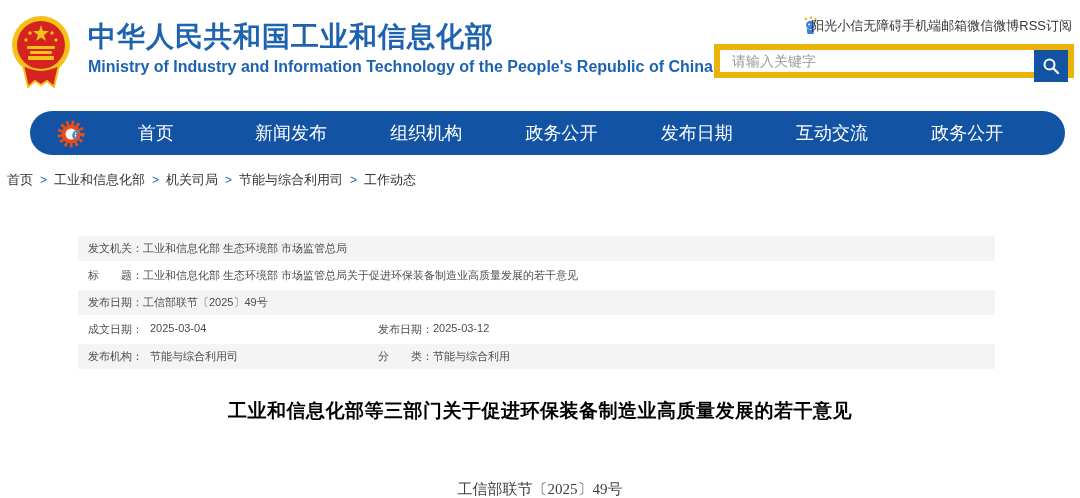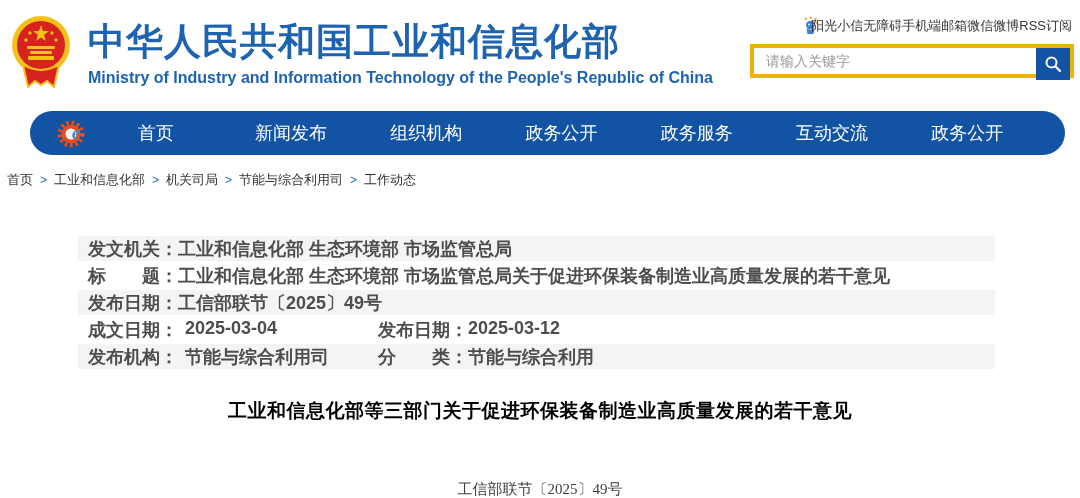--- a/index.html
+++ b/index.html
@@ -3,30 +3,30 @@
 <meta charset="utf-8">
 <style>
   * { box-sizing: border-box; margin: 0; padding: 0; }
   html, body { width: 1080px; height: 498px; background: #ffffff; overflow: hidden;
     font-family: "Liberation Sans", "DejaVu Sans", sans-serif; }
 
   
   .header { position: relative; height: 106px; background: #fff; }
   .emblem { position: absolute; left: 10px; top: 15px; width: 62px; height: 74px; }
   .site-title-block { position: absolute; left: 88px; top: 21px; }
-  .site-title { font-size: 37px; font-weight: bold; color: #1e63b0; letter-spacing: 1px; line-height: 1.15; }
+  .site-title { font-size: 28px; font-weight: bold; color: #1e63b0; letter-spacing: 1px; line-height: 1.15; }
   .site-subtitle { margin-top: 5px; font-size: 16px; font-weight: bold; color: #1e63b0; }
 
   .quick-links { position: absolute; top: 16px; right: 8px; display: flex; align-items: center;
     font-size: 13px; color: #333; white-space: nowrap; }
   .quick-links .link { cursor: pointer; }
   .mascot { width: 15px; height: 19px; margin-right: -7px; }
 
-  .search-row { position: absolute; top: 44px; right: 6px; width: 324px; height: 34px;
-    border: 4px solid #eab308; display: flex; background: #fff; }
+  .search-row { position: absolute; top: 44px; right: 6px; width: 360px; height: 34px;
+    border: 6px solid #eab308; display: flex; background: #fff; }
   .search-input { flex: 1; border: none; outline: none; padding-left: 12px; font-size: 14px;
     color: #333; font-family: "Liberation Sans", sans-serif; }
   .search-input::placeholder { color: #999; }
   .search-btn { width: 34px; height: 32px; border: none; background: #1253a4; cursor: pointer;
     display: flex; align-items: center; justify-content: center; }
 
   
   .nav { margin: 5px 15px 0 30px; height: 44px; background: #1253a4; border-radius: 22px;
     display: flex; align-items: center; }
   .nav-logo { width: 32px; height: 32px; margin-left: 26px; flex: 0 0 auto; }
@@ -35,21 +35,21 @@
 
   
   .breadcrumb { margin: 16px 0 0 7px; font-size: 13px; color: #333; display: flex;
     align-items: center; gap: 7px; }
   .breadcrumb .crumb { cursor: pointer; }
   .breadcrumb .sep { color: #2a6bb5; font-size: 12px; }
 
   
   .meta-table { margin: 47px 0 0 78px; width: 917px; }
   .meta-row { display: flex; align-items: center; height: 25px; margin-bottom: 2px;
-    padding-left: 10px; font-size: 18px; color: #4d4d4d; font-weight: bold; }
+    padding-left: 10px; font-size: 11px; color: #4d4d4d; }
   .meta-row.gray { background: #f4f4f4; }
   .meta-pair { display: flex; }
   .meta-pair.first { width: 290px; flex: 0 0 auto; gap: 7px; }
 
   
   .article-title { margin-top: 29px; text-align: center; font-size: 19px; font-weight: bold;
     color: #000; letter-spacing: 0.5px; }
   .doc-number { margin-top: 56px; text-align: center; font-size: 15px; color: #3d3d3d;
     font-family: "Liberation Serif", "DejaVu Serif", serif; }
 </style>
@@ -113,21 +113,21 @@
     <circle cx="15" cy="17" r="11" fill="none" stroke="#e84c18" stroke-width="5" stroke-dasharray="2.6 2.6"></circle>
     <circle cx="15" cy="17" r="9.5" fill="#e84c18"></circle>
     <circle cx="15" cy="17" r="5.5" fill="#fff"></circle>
     <text x="20" y="22" font-size="19" font-style="italic" font-weight="bold" fill="#3b8fd6" text-anchor="middle" font-family="'Liberation Serif', serif">e</text>
   </svg>
   <ul class="nav-items">
     <li>首页</li>
     <li>新闻发布</li>
     <li>组织机构</li>
     <li>政务公开</li>
-    <li>政务服务</li>
+    <li>发布日期</li>
     <li>互动交流</li>
     <li>政务公开</li>
   </ul>
 </div>
 
 <div class="breadcrumb">
   <span class="crumb">首页</span>
   <span class="sep">&gt;</span>
   <span class="crumb">工业和信息化部</span>
   <span class="sep">&gt;</span>

